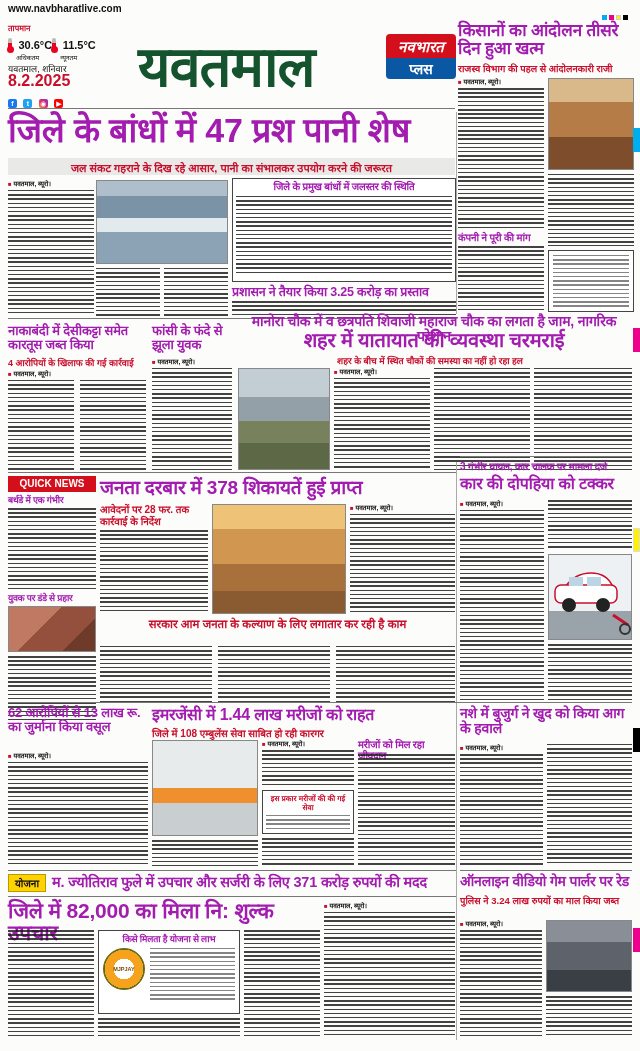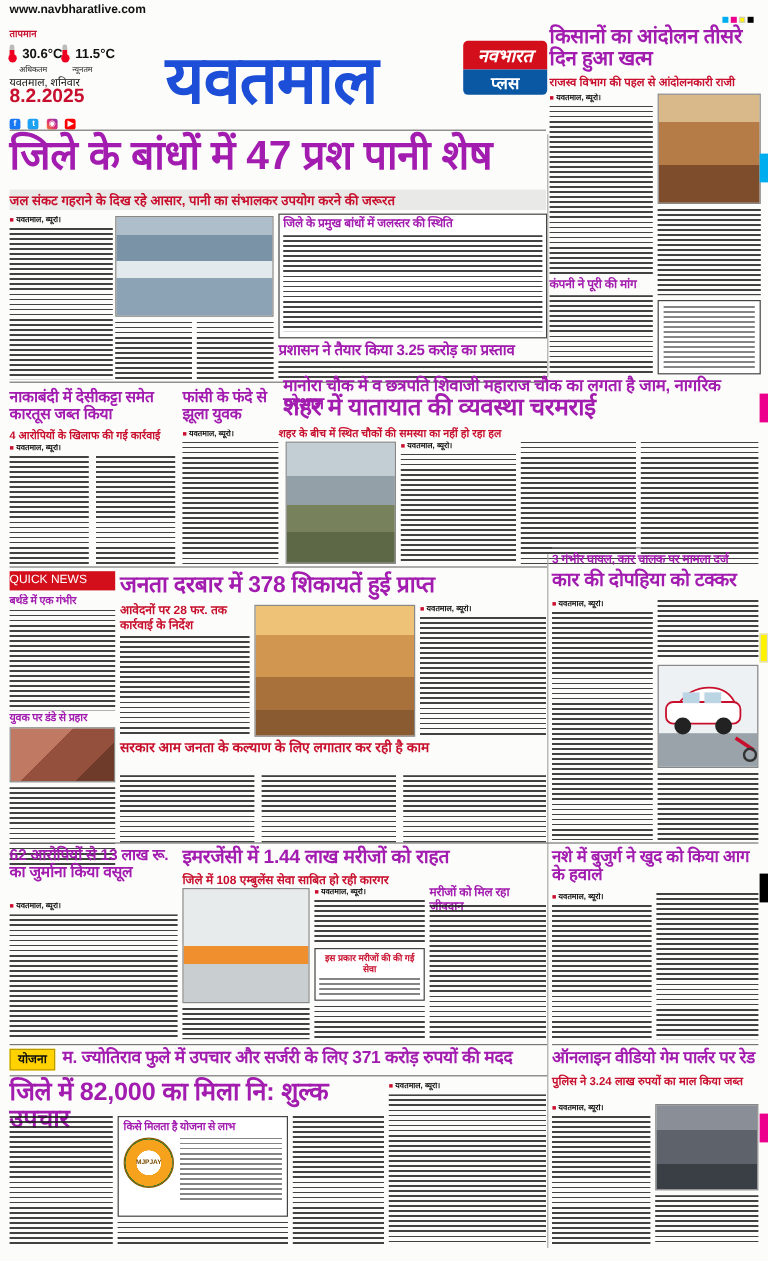--- a/index.html
+++ b/index.html
@@ -1,21 +1,21 @@
 <!DOCTYPE html>
 <html><head>
 <meta charset="utf-8">
 <style>
   *{margin:0;padding:0;box-sizing:border-box}
   body{background:#d8d8d8;font-family:"Liberation Sans","DejaVu Sans",sans-serif;color:#111}
   #paper{position:relative;width:640px;height:1051px;margin:0 auto;background:#fcfcfa;overflow:hidden}
   .abs{position:absolute}
   .hl{font-weight:bold;color:#a21caf;line-height:1.07;letter-spacing:-.2px}
   .red{color:#c8102e}
-  .ctr{text-align:left}
+  .ctr{text-align:center}
   .greek{background-image:repeating-linear-gradient(to bottom,rgba(25,25,25,.82) 0,rgba(25,25,25,.82) 1.5px,transparent 1.5px,transparent 4.2px)}
   .greek.lt{opacity:.65}
   .lead{font-size:6.5px;font-weight:bold;line-height:1.25;white-space:nowrap;overflow:hidden}
   .lead .sq{color:#c8102e;font-size:6px}
   .photo{overflow:hidden;border:1px solid #888}
   .boxed{border:1px solid #444;background:#fff}
   .hrule{background:#777}
   .vrule{background:#aaa}
   .subbar{background:#e9e9e7}
   .ph-dam{background:linear-gradient(180deg,#aebfcb 0 18%,#7a93a6 18% 45%,#e3eaee 45% 62%,#8ba3b4 62% 100%),repeating-linear-gradient(90deg,rgba(255,255,255,.25) 0 6px,transparent 6px 14px)}
@@ -63,21 +63,21 @@
     </div>
   </div>
   <div class="abs" style="left:8px;top:62px;font-size:9px">यवतमाल, शनिवार</div>
   <div class="abs red" style="left:8px;top:72px;font-size:16px;font-weight:bold">8.2.2025</div>
   <div class="abs" style="left:8px;top:92px">
     <span class="soc" style="background:#1877f2">f</span>
     <span class="soc" style="background:#1da1f2">t</span>
     <span class="soc" style="background:linear-gradient(45deg,#f58529,#dd2a7b,#8134af)">◉</span>
     <span class="soc" style="background:#ff0000">▶</span>
   </div>
-  <div class="abs" style="left:138px;top:26px;width:260px;font-size:56px;font-weight:bold;color:#1d4ed8;letter-spacing:-1px">यवतमाल</div>
+  <div class="abs" style="left:138px;top:26px;width:260px;font-size:56px;font-weight:bold;color:#14532d;letter-spacing:-1px">यवतमाल</div>
   <div class="abs" style="left:386px;top:34px;width:70px">
     <div class="logo-top">नवभारत</div>
     <div class="logo-bot">प्लस</div>
   </div>
   <div class="abs hrule" style="left:8px;top:108px;width:447px;height:1px"></div>
 
   <div class="abs hl" style="left:458px;top:22px;width:176px;font-size:17px">किसानों का आंदोलन तीसरे दिन हुआ खत्म</div>
   <div class="abs red" style="left:458px;top:62px;width:176px;font-size:9.5px;font-weight:bold">राजस्व विभाग की पहल से आंदोलनकारी राजी</div>
   <div class="abs lead" style="left:458px;top:78px;width:86px"><span class="sq">■</span> <span>यवतमाल, ब्यूरो।</span></div>
   <div class="abs greek" style="left:458px;top:88px;width:86px;height:142px"></div>
@@ -124,21 +124,21 @@
   <div class="abs photo ph-traffic" style="left:238px;top:368px;width:92px;height:102px"></div>
   <div class="abs lead" style="left:334px;top:368px;width:96px"><span class="sq">■</span> <span>यवतमाल, ब्यूरो।</span></div>
   <div class="abs greek" style="left:334px;top:378px;width:96px;height:92px"></div>
   <div class="abs greek" style="left:434px;top:368px;width:96px;height:102px"></div>
   <div class="abs greek" style="left:534px;top:368px;width:98px;height:102px"></div>
 
   <div class="abs hrule" style="left:8px;top:472px;width:448px;height:1px"></div>
   <div class="abs hrule" style="left:460px;top:456px;width:172px;height:1px"></div>
   <div class="abs vrule" style="left:456px;top:462px;width:1px;height:578px"></div>
 
-  <div class="abs ctr" style="left:8px;top:476px;width:88px;height:16px;background:#d40f1c;color:#fff;font-weight:normal;font-size:10px;line-height:16px">QUICK NEWS</div>
+  <div class="abs ctr" style="left:8px;top:476px;width:88px;height:16px;background:#d40f1c;color:#fff;font-weight:bold;font-size:10px;line-height:16px">QUICK NEWS</div>
   <div class="abs hl" style="left:8px;top:496px;width:88px;font-size:9px">बर्थडे में एक गंभीर</div>
   <div class="abs greek" style="left:8px;top:508px;width:88px;height:84px"></div>
   <div class="abs hl" style="left:8px;top:594px;width:88px;font-size:9px">युवक पर डंडे से प्रहार</div>
   <div class="abs photo ph-qn" style="left:8px;top:606px;width:88px;height:46px"></div>
   <div class="abs greek" style="left:8px;top:656px;width:88px;height:66px"></div>
 
   <div class="abs hl" style="left:100px;top:478px;width:355px;font-size:19px">जनता दरबार में 378 शिकायतें हुई प्राप्त</div>
   <div class="abs red" style="left:100px;top:504px;width:108px;font-size:10px;font-weight:bold;line-height:1.15">आवेदनों पर 28 फर. तक कार्रवाई के निर्देश</div>
   <div class="abs greek" style="left:100px;top:530px;width:108px;height:84px"></div>
   <div class="abs photo ph-darbar" style="left:212px;top:504px;width:134px;height:110px"></div>

